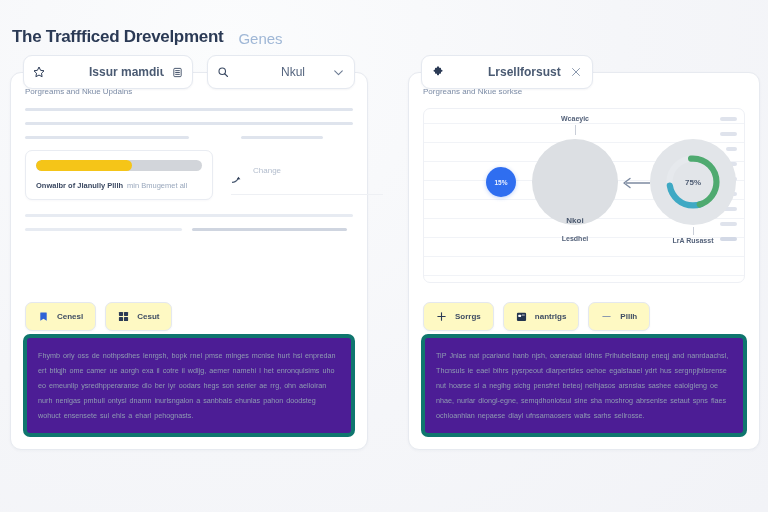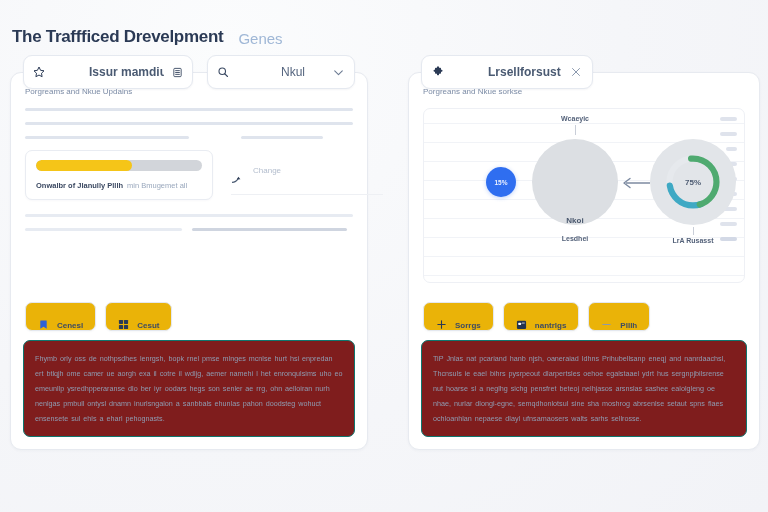--- a/index.html
+++ b/index.html
@@ -112,39 +112,39 @@
     width: 10px; height: 8px;
   }
 
   
   .btn-row {
     position: absolute; left: 14px; bottom: 118px;
     display: flex; gap: 9px;
   }
   .btn {
     height: 29px;
-    display: flex; align-items: flex-end; gap: 8px;
+    display: flex; align-items: center; gap: 8px;
     padding: 0 12px;
-    background: #eab308;
+    background: #fef9c3;
     border: 1px solid #e4e8ef;
     border-radius: 7px;
     box-shadow: 0 1px 2px rgba(30,45,80,0.04);
   }
   .btn-label {
     font-size: 8px; font-weight: bold; color: #3e4c63;
     filter: blur(0.65px); white-space: nowrap;
   }
 
   
   .para {
     position: absolute; left: 12px; right: 12px; bottom: 12px;
-    border: 1px solid #0f766e;
+    border: 4px solid #0f766e;
     border-radius: 7px;
     padding: 10px 11px;
-    background: #7f1d1d;
+    background: #4c1d95;
   }
   .para p {
     font-size: 7.2px; line-height: 15px;
     color: #8f9cb2;
     filter: blur(0.75px);
     word-spacing: 1px;
   }
 
   
   .chart-panel {

